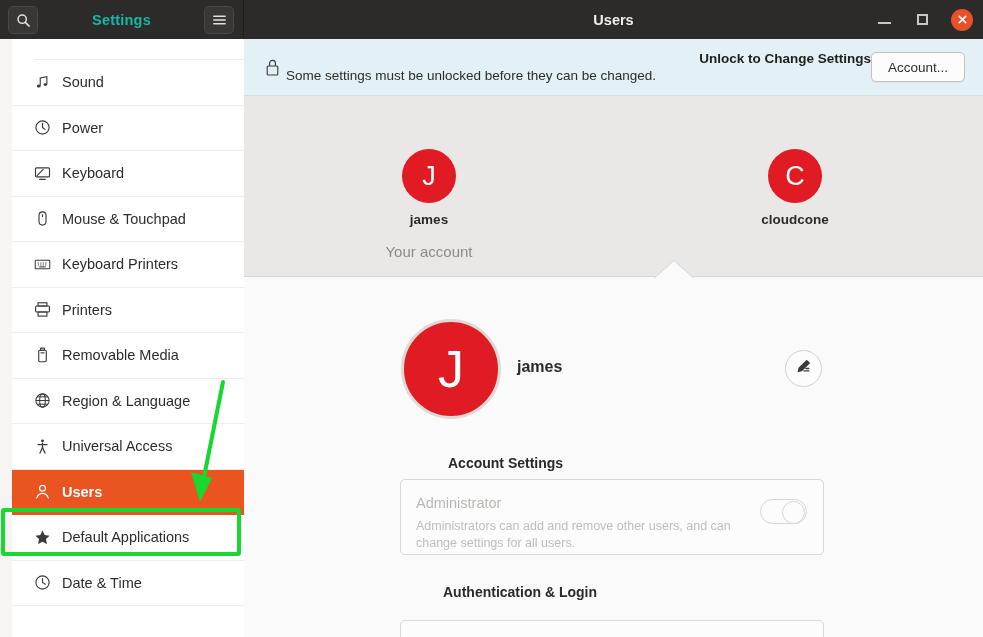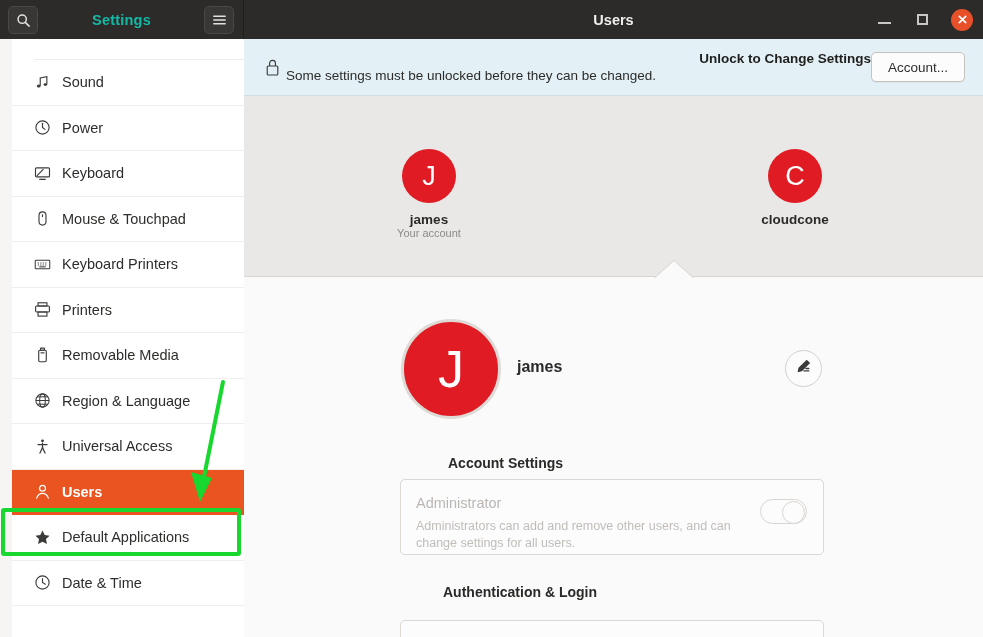--- a/index.html
+++ b/index.html
@@ -105,21 +105,21 @@
   .carousel{
     position:absolute; top:57px; left:0; width:739px; height:181px;
     background:#eae8e6; border-bottom:1px solid #d8d4d0;
   }
   .cuser{ position:absolute; text-align:center; width:150px; }
   .cuser .circ{
     width:54px; height:54px; border-radius:50%; background:#e01b24;
     margin:0 auto; color:#fff; font-size:27px; line-height:54px; font-weight:300;
   }
   .cuser .cname{ font-size:13.5px; font-weight:bold; color:#2b2a28; margin-top:9px; }
-  .cuser .csub{ font-size:11px; color:#8d8a86; margin-top:0; }
+  .cuser .csub{ font-size:15px; color:#8d8a86; margin-top:16px; }
   .tri{
     position:absolute; left:411px; top:222px; width:0; height:0;
     border-left:19px solid transparent; border-right:19px solid transparent;
     border-bottom:17px solid #fafafa; z-index:3;
   }
   .tri-shadow{
     position:absolute; left:410px; top:221px; width:0; height:0;
     border-left:20px solid transparent; border-right:20px solid transparent;
     border-bottom:18px solid #d8d4d0; z-index:2;
   }

